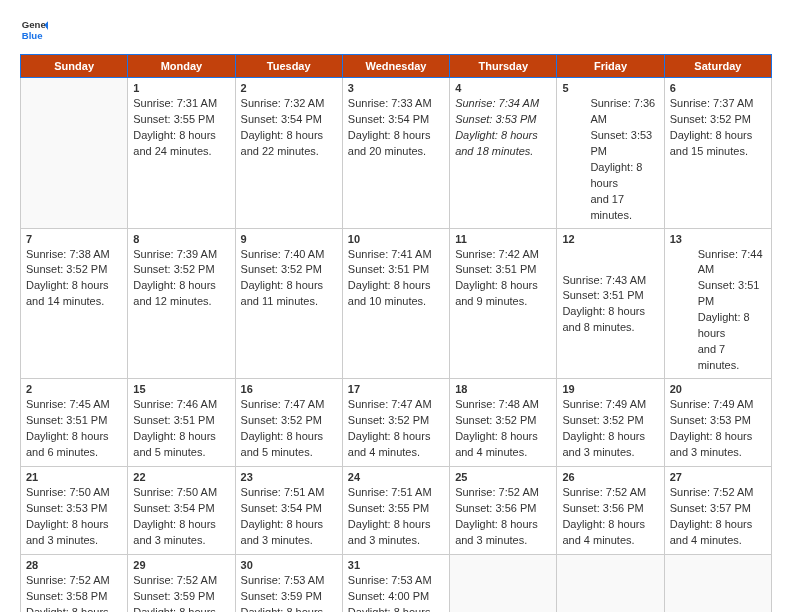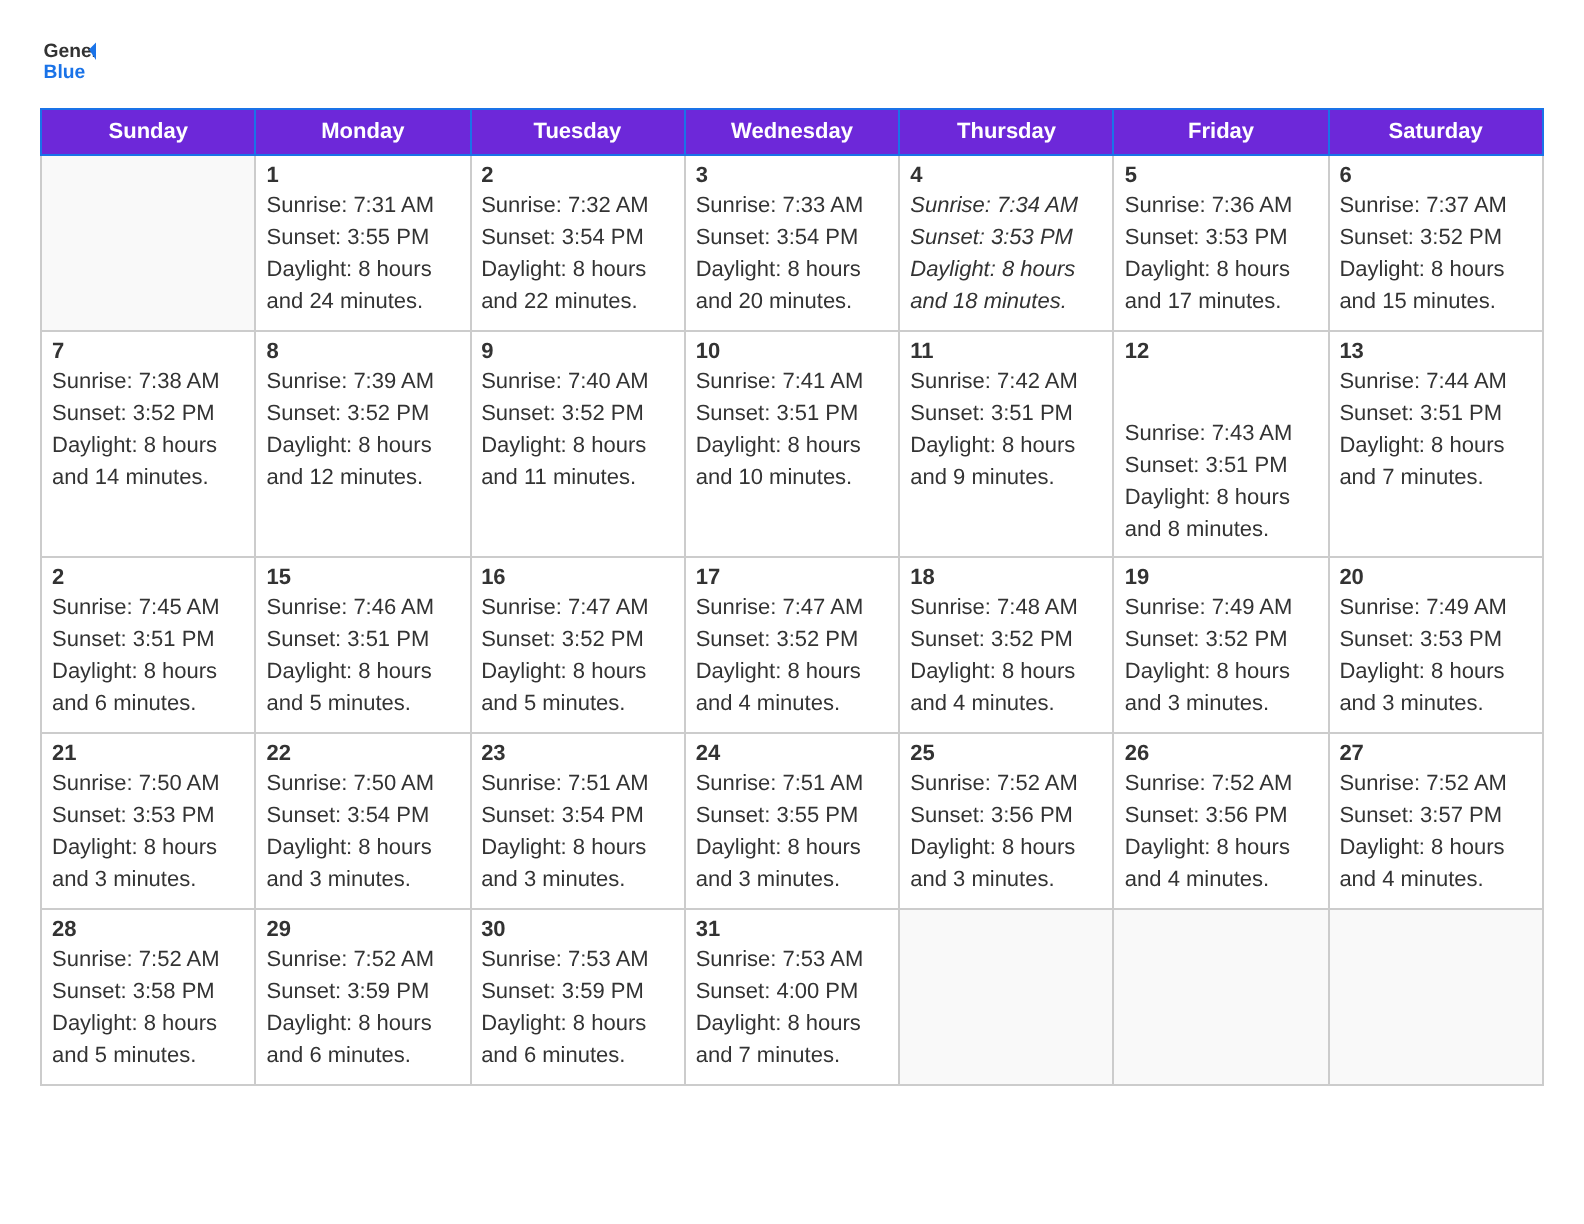--- a/index.html
+++ b/index.html
@@ -44,21 +44,21 @@
     .location {
       font-size: 13px;
       color: #555;
     }
     table {
       width: 100%;
       border-collapse: collapse;
       table-layout: fixed;
     }
     th {
-      background-color: #6d28d9;
+      background-color: #c2410c;
       color: #fff;
       font-size: 11px;
       font-weight: bold;
       padding: 5px 4px;
       text-align: center;
       border: 1px solid #1a73e8;
     }
     td {
       border: 1px solid #ccc;
       vertical-align: top;
@@ -137,21 +137,21 @@
           </td>
           <td>
             <span class="day-num">4</span>
             <div class="day-info" style="white-space: pre-line; font-style: italic;">Sunrise: 7:34 AM
 Sunset: 3:53 PM
 Daylight: 8 hours
 and 18 minutes.</div>
           </td>
           <td>
             <span class="day-num">5</span>
-            <div class="day-info" style="white-space: pre-line;">Sunrise: 7:36 AM
+            <div class="day-info" style="white-space: pre-line; margin-left: 28px;">Sunrise: 7:36 AM
 Sunset: 3:53 PM
 Daylight: 8 hours
 and 17 minutes.</div>
           </td>
           <td>
             <span class="day-num">6</span>
             <div class="day-info" style="white-space: pre-line;">Sunrise: 7:37 AM
 Sunset: 3:52 PM
 Daylight: 8 hours
 and 15 minutes.</div>
@@ -195,21 +195,21 @@
           </td>
           <td>
             <span class="day-num">12</span>
             <div class="day-info" style="white-space: pre-line; margin-top: 28px;">Sunrise: 7:43 AM
 Sunset: 3:51 PM
 Daylight: 8 hours
 and 8 minutes.</div>
           </td>
           <td>
             <span class="day-num">13</span>
-            <div class="day-info" style="white-space: pre-line;">Sunrise: 7:44 AM
+            <div class="day-info" style="white-space: pre-line; margin-left: 28px;">Sunrise: 7:44 AM
 Sunset: 3:51 PM
 Daylight: 8 hours
 and 7 minutes.</div>
           </td>
         </tr>
         <tr>
           <td>
             <span class="day-num">2</span>
             <div class="day-info" style="white-space: pre-line;">Sunrise: 7:45 AM
 Sunset: 3:51 PM

